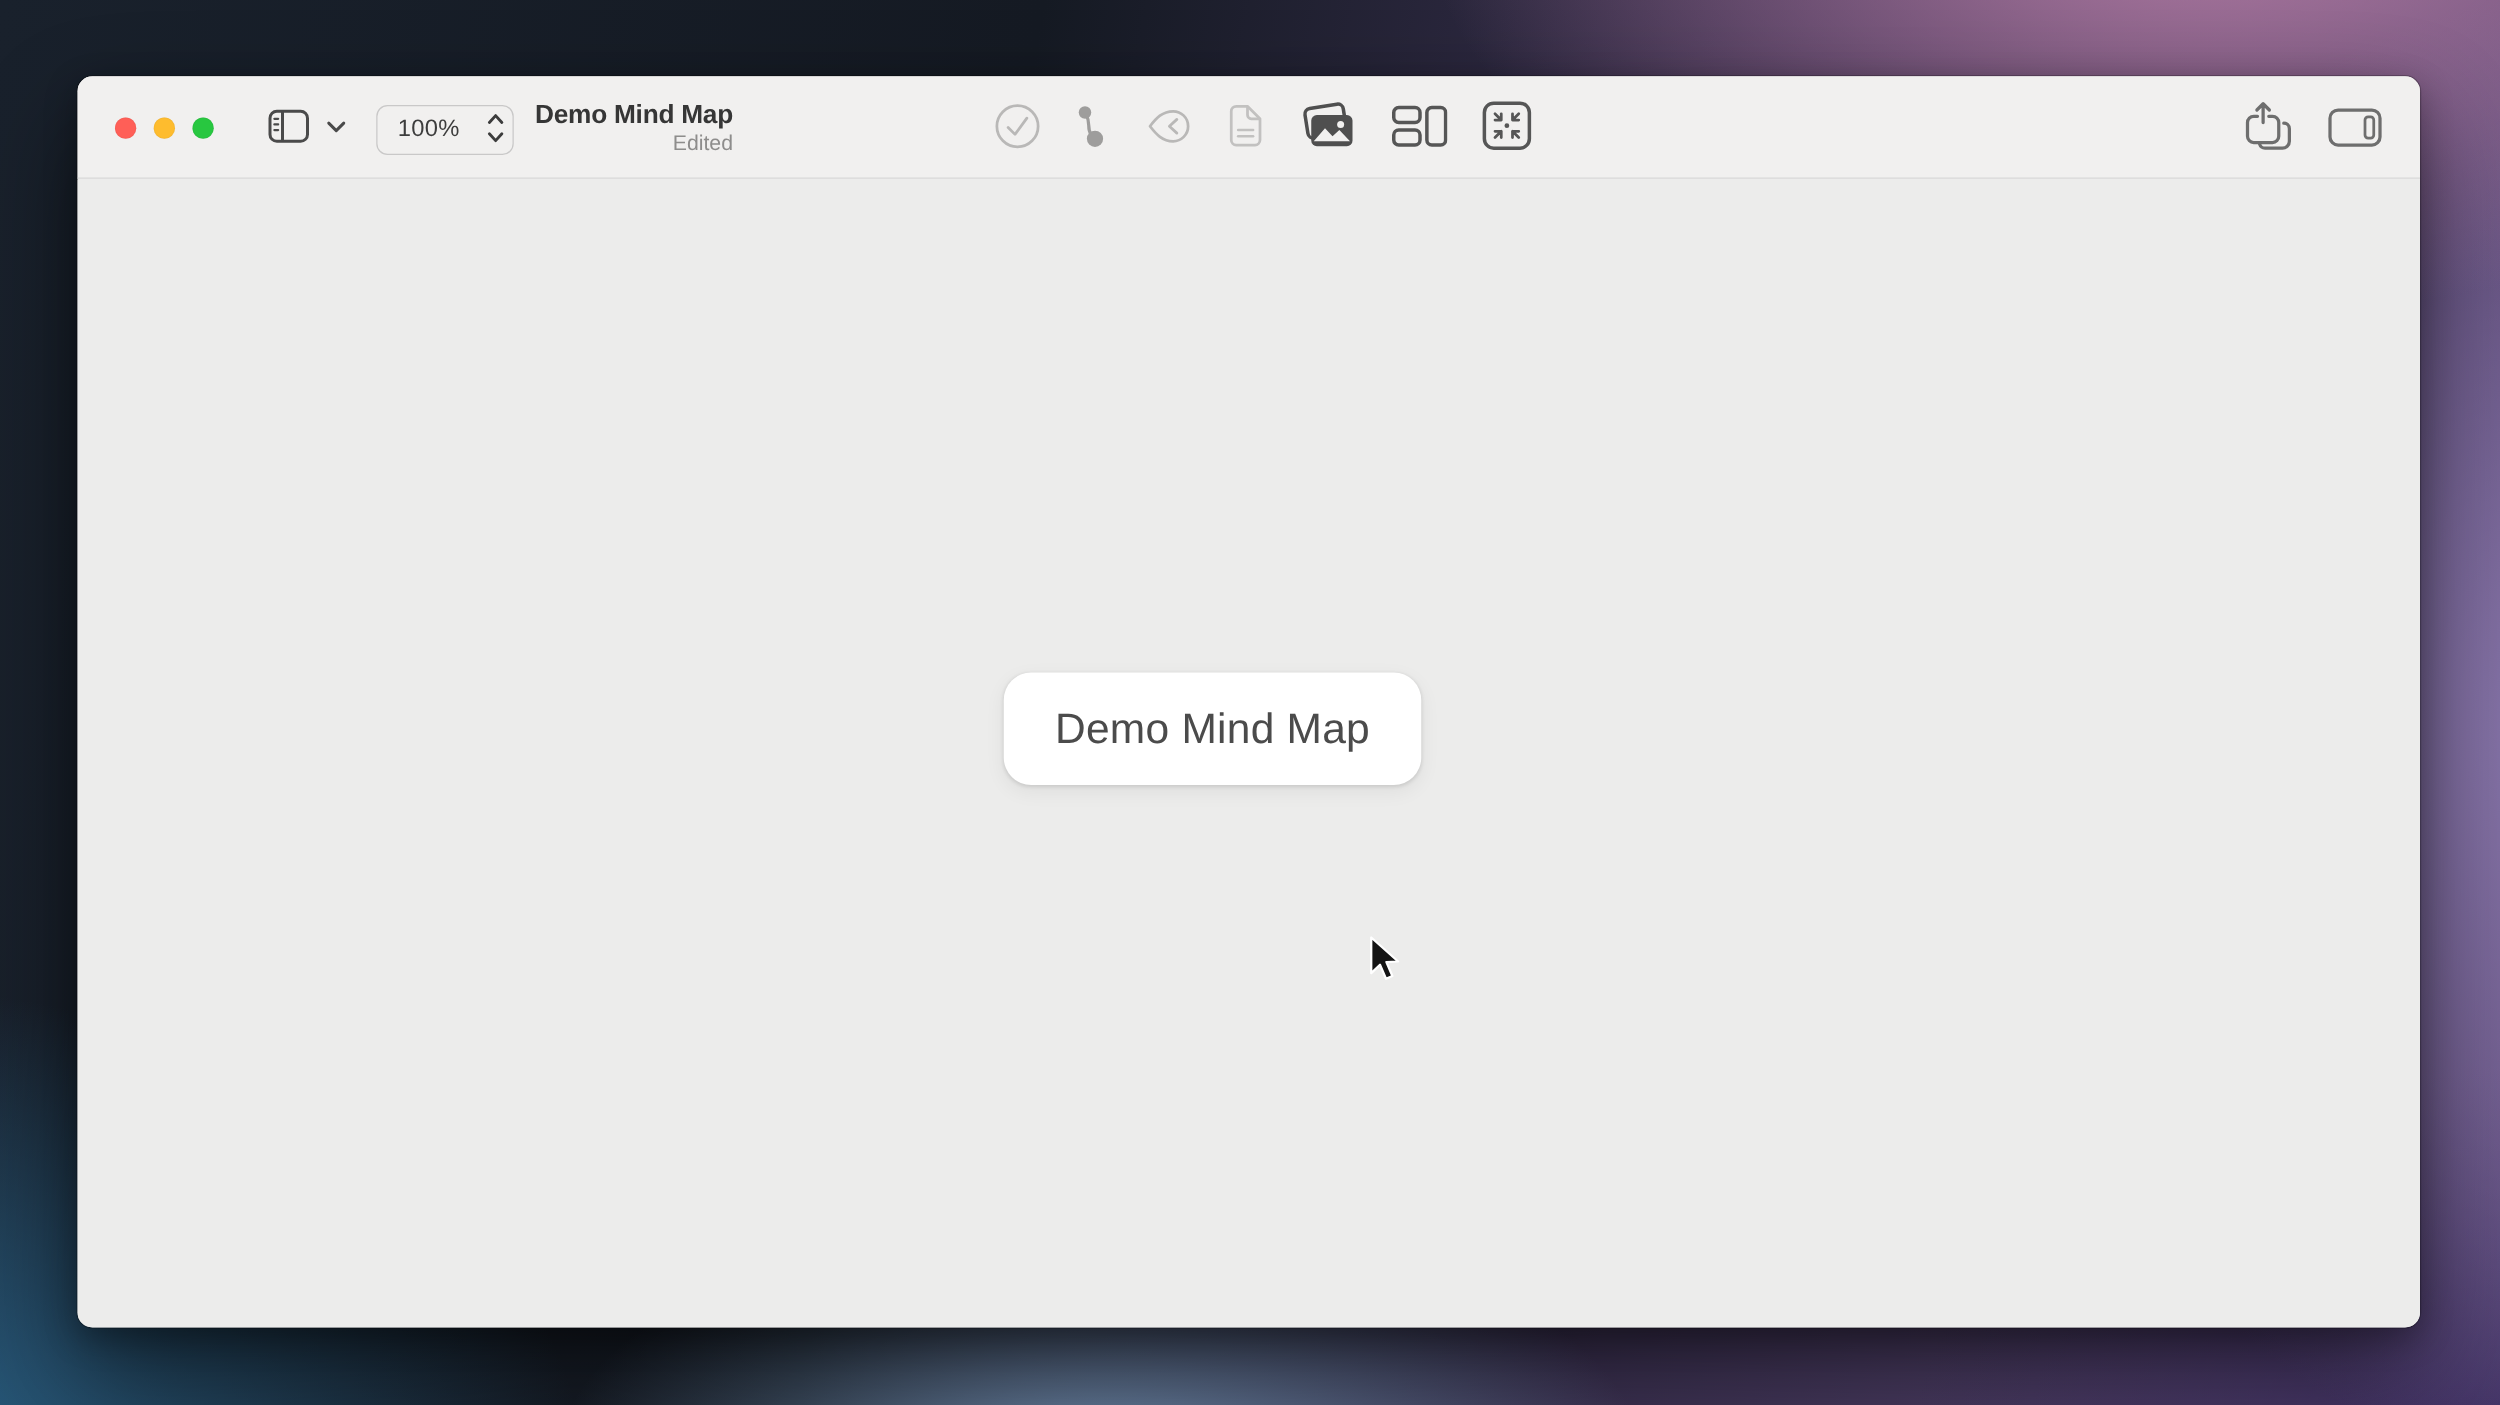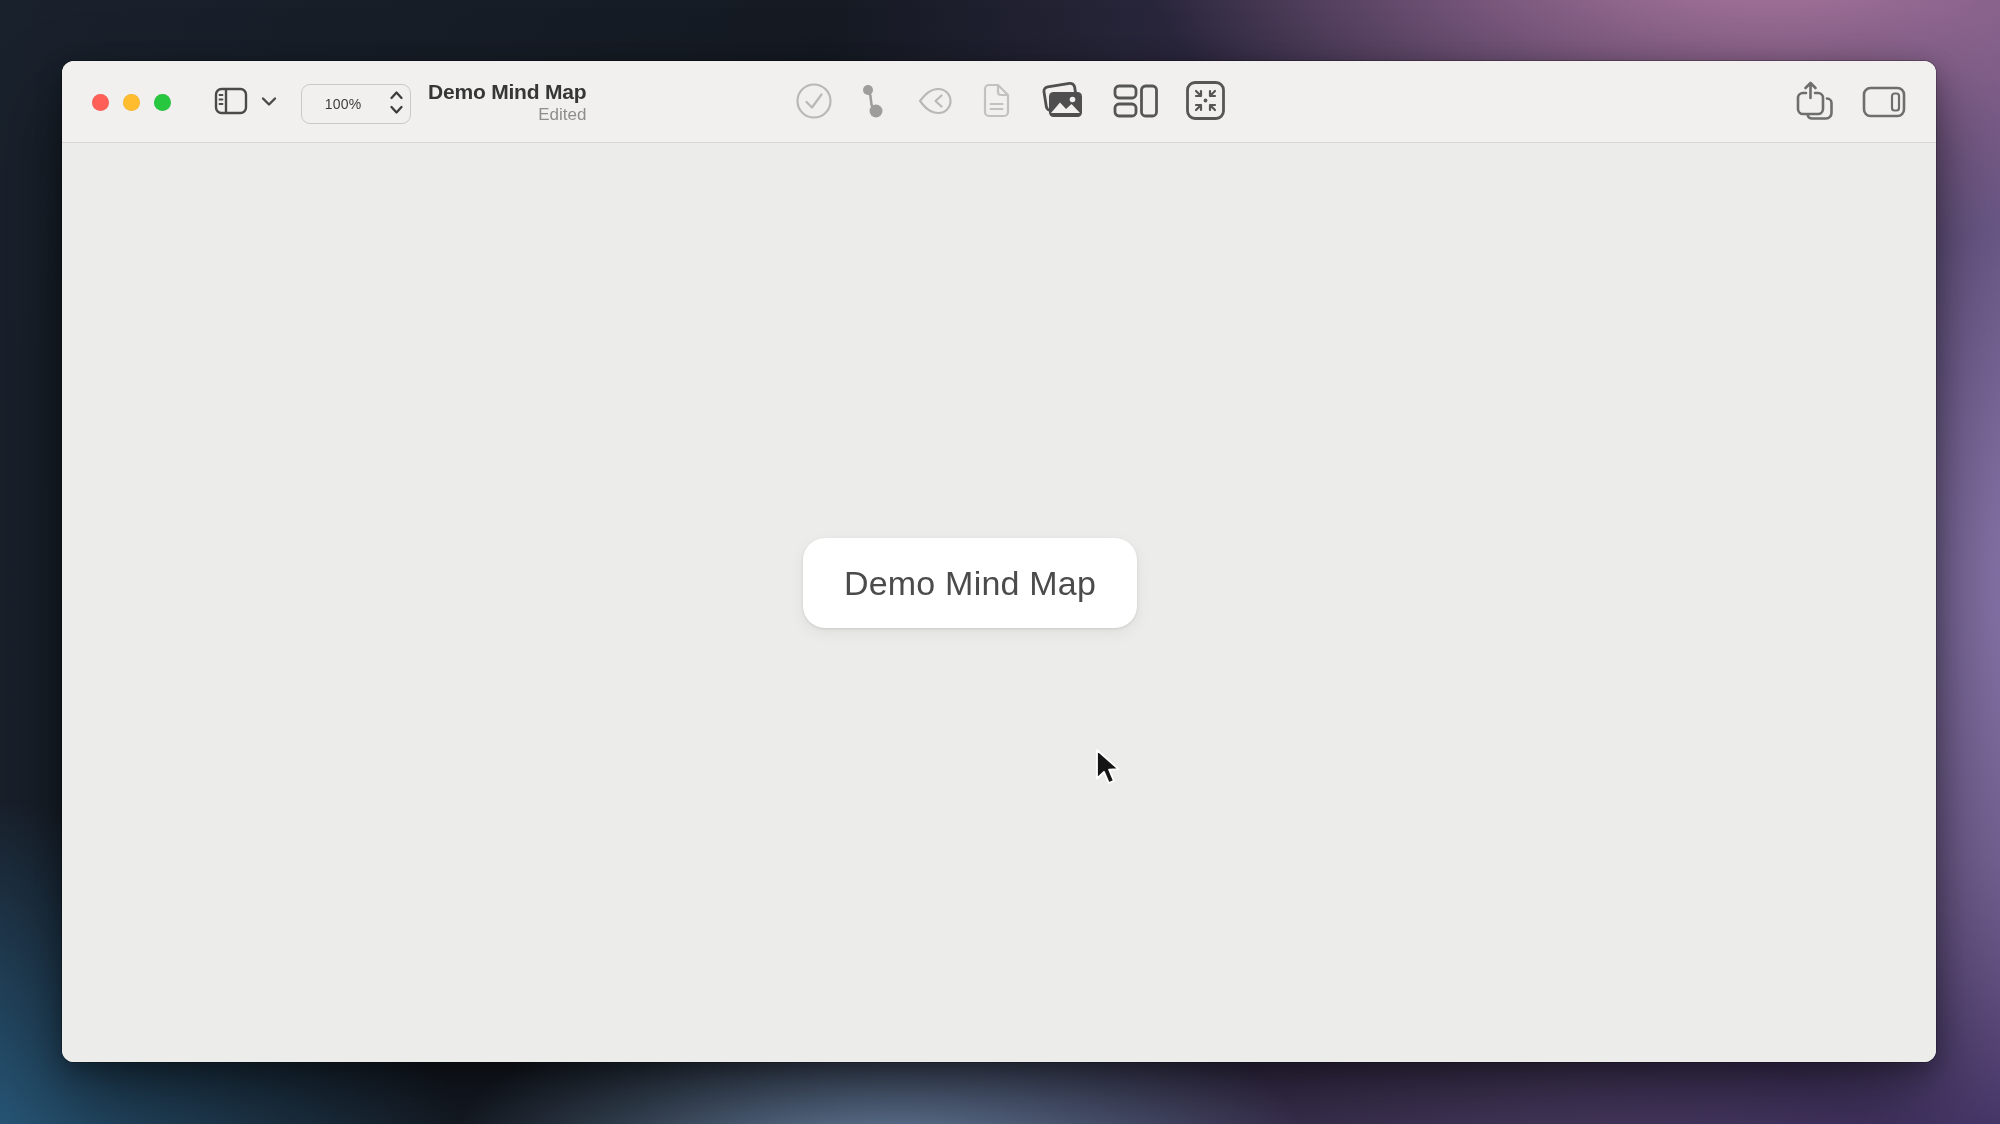--- a/index.html
+++ b/index.html
@@ -54,21 +54,21 @@
   .sidebar-toggle { left: 152px; top: 26px; width: 34px; height: 30px; }
   .sidebar-chevron { left: 198px; top: 34px; width: 18px; height: 14px; }
 
   .zoom-control {
     position: absolute; left: 239px; top: 23px; width: 110px; height: 40px;
     border: 1.5px solid #c9c8c8; border-radius: 9px;
     display: flex; align-items: center;
   }
   .zoom-value {
     flex: 1; text-align: center;
-    font-size: 14px; color: #3d3d3d; padding-left: 2px; letter-spacing: 0.2px;
+    font-size: 19px; color: #3d3d3d; padding-left: 2px; letter-spacing: 0.2px;
   }
   .zoom-stepper {
     width: 28px; height: 100%;
     display: flex; align-items: center; justify-content: center;
     border: none; background: transparent;
   }
 
   .title-block { position: absolute; left: 366px; top: 18px; }
   .doc-title {
     font-size: 21px; font-weight: bold; color: #363636; letter-spacing: -0.2px;

